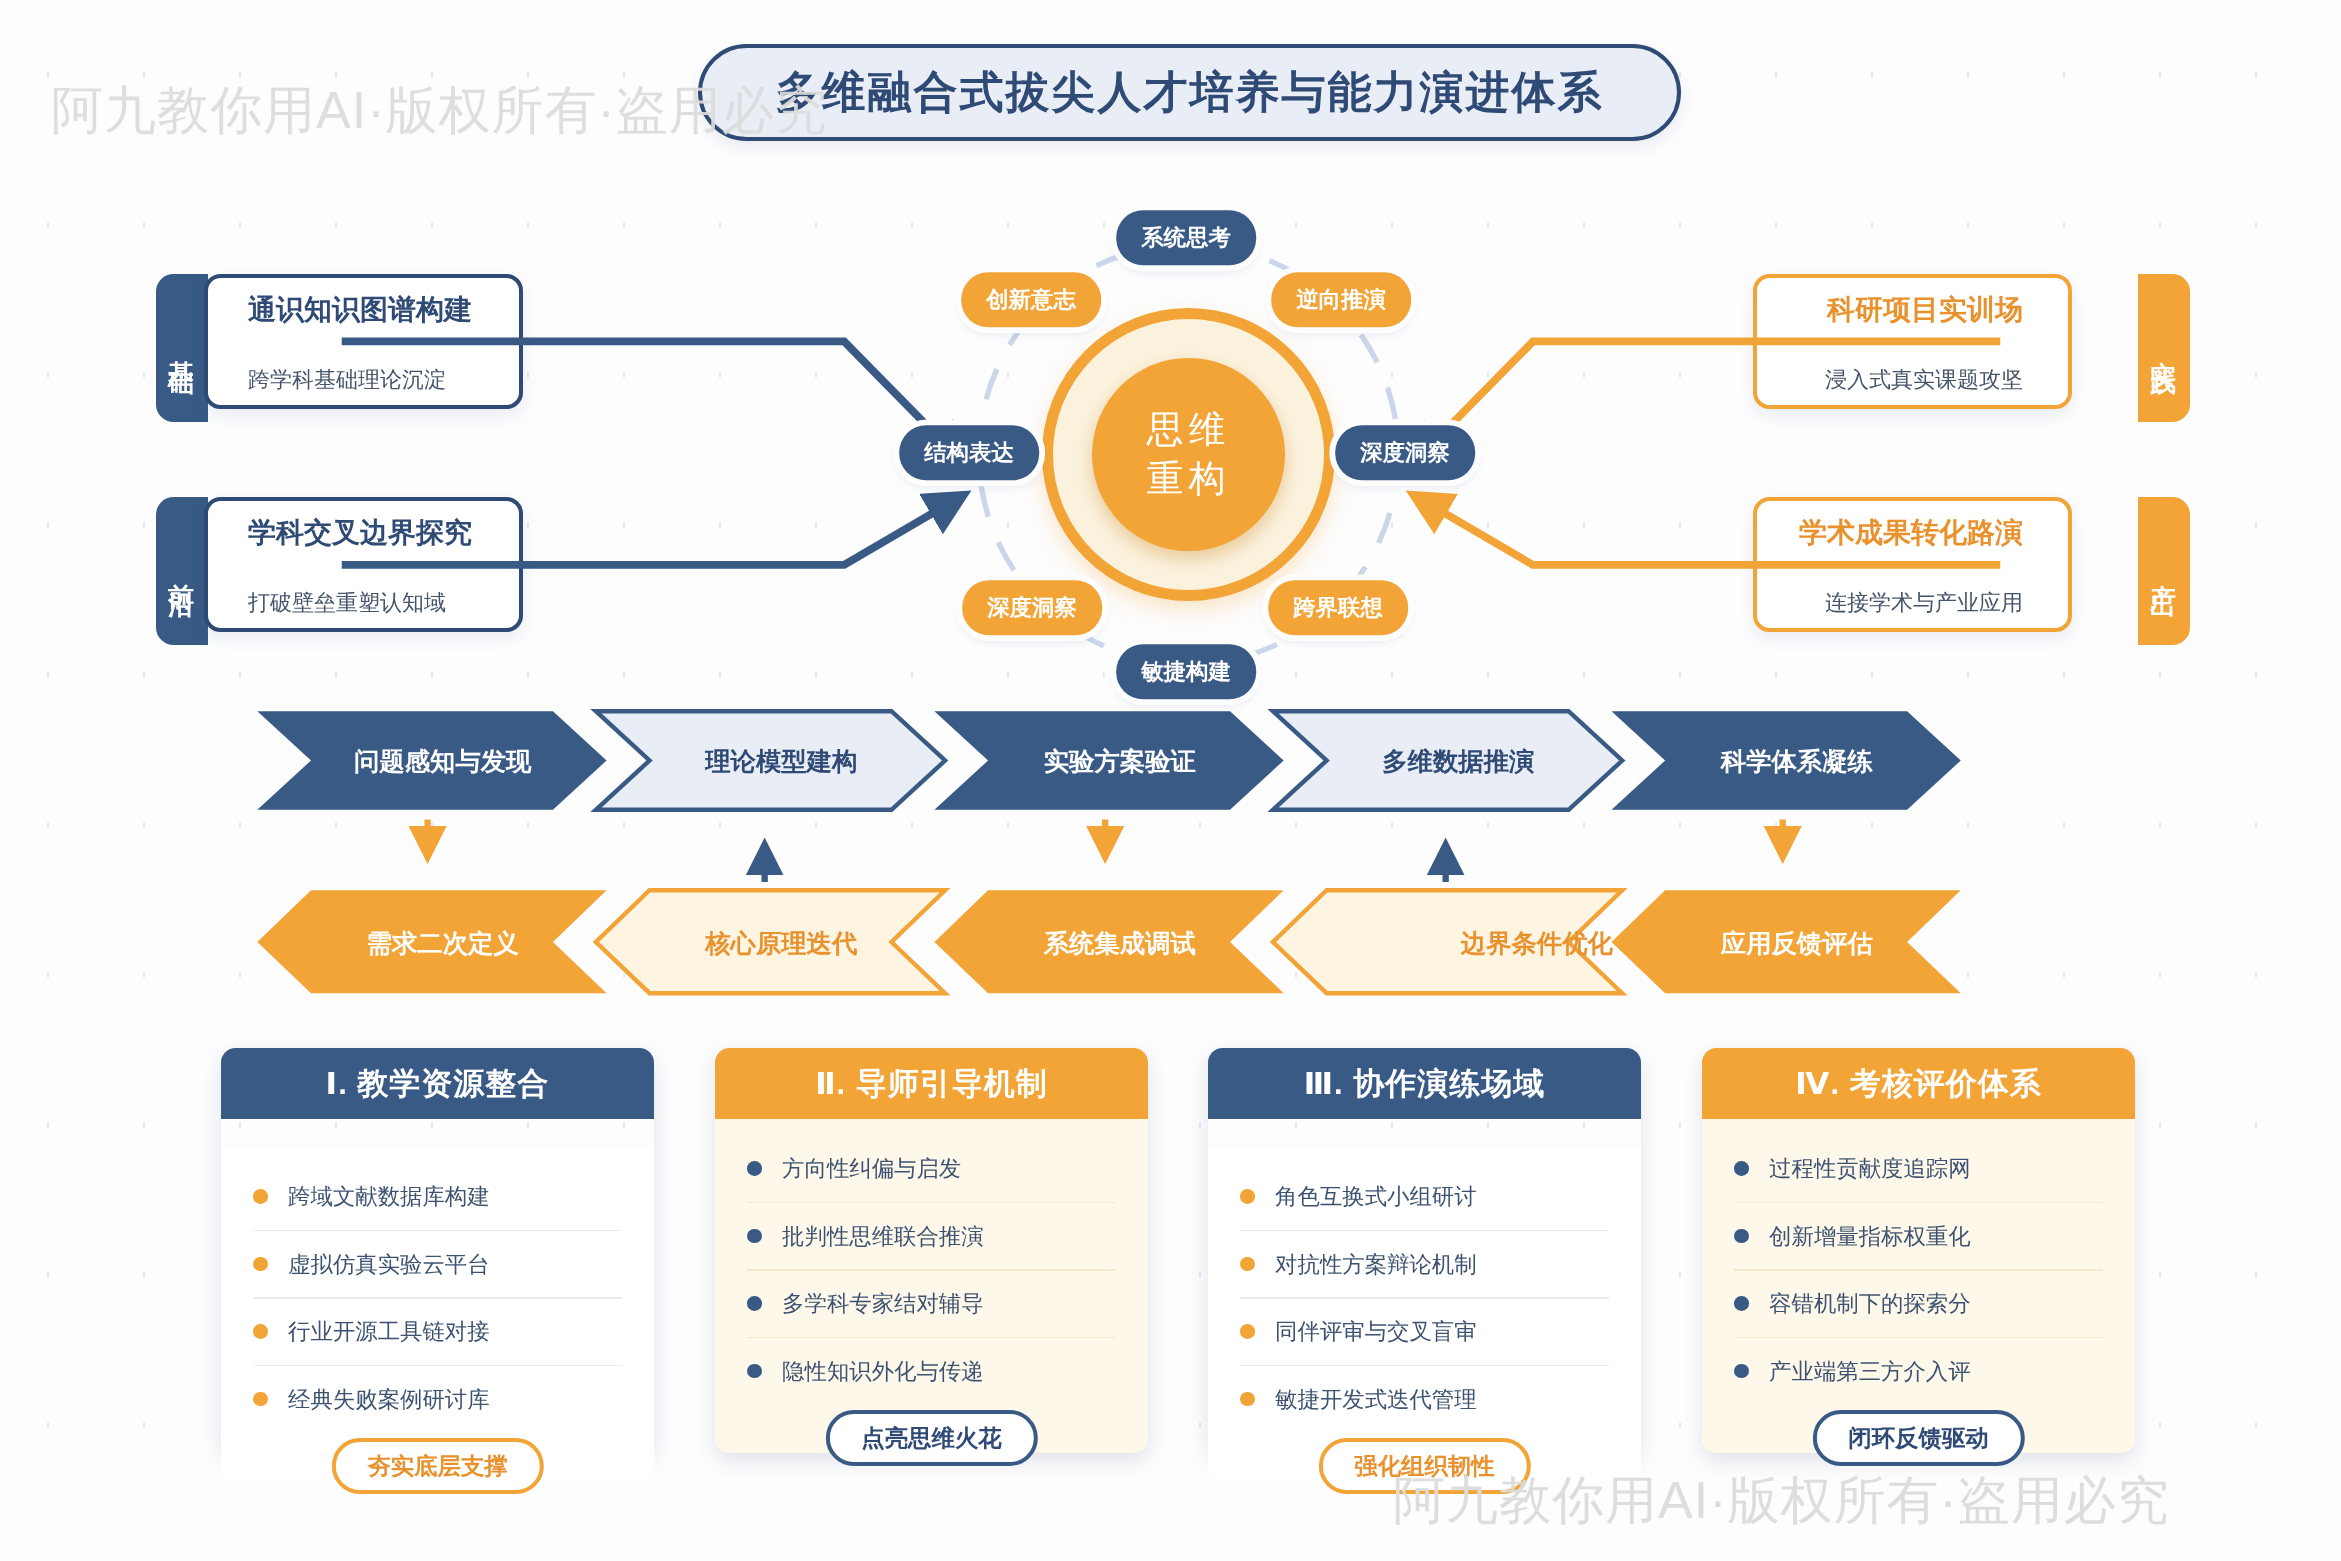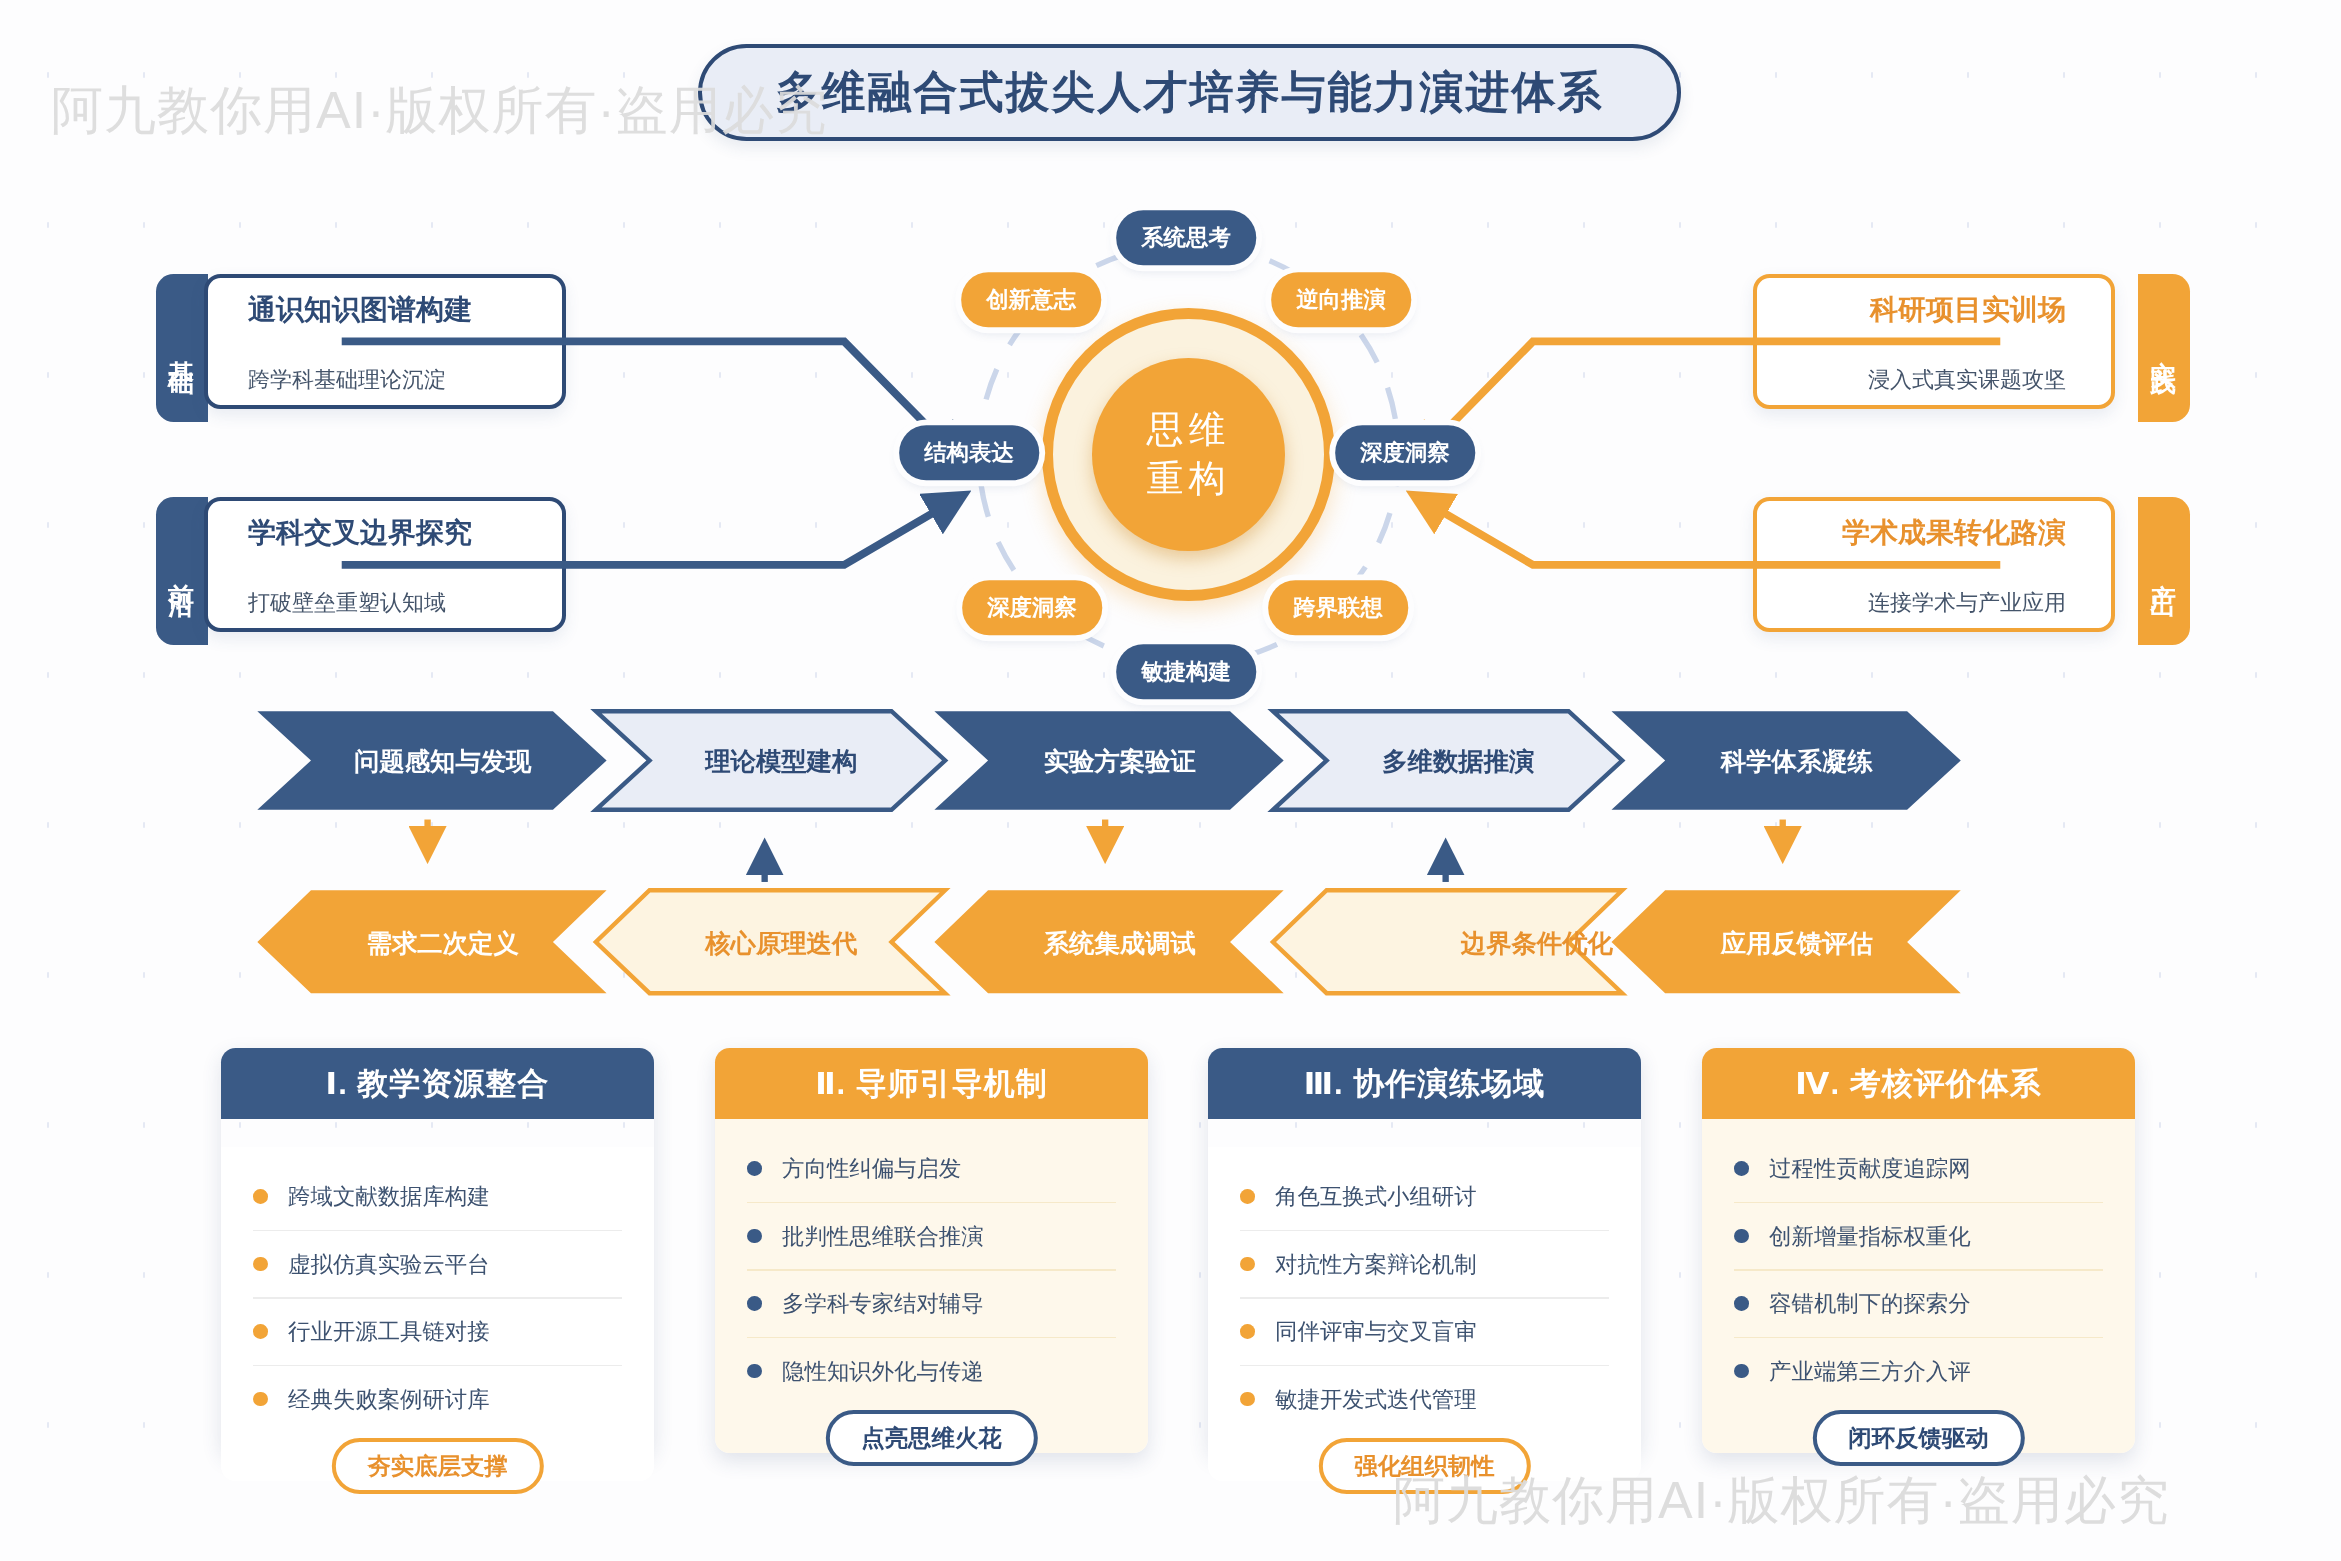--- a/index.html
+++ b/index.html
@@ -50,21 +50,21 @@
   .s6{left:1338px;top:608px;} .s7{left:1186px;top:672px;}
   
   .tab{
     position:absolute;width:52px;height:148px;display:flex;align-items:center;justify-content:center;
     writing-mode:vertical-rl;text-orientation:upright;color:#fff;font-size:26px;font-weight:700;letter-spacing:7.8px;z-index:9;
   }
   .tab-left{left:156px;border-radius:17.6px 0 0 17.6px;background:#3A5A86;}
   .tab-right{left:2138px;border-radius:0 17.6px 17.6px 0;background:#F2A437;}
   .t1,.r1{top:274px;} .t2,.r2{top:497px;}
   .sidebox{
-    position:absolute;width:362px;height:135px;background:#fff;border-radius:16.6px;box-sizing:border-box;z-index:10;
+    position:absolute;width:319px;height:135px;background:#fff;border-radius:16.6px;box-sizing:border-box;z-index:10;
     box-shadow:0 6.8px 14.6px rgba(60,90,140,.10);
   }
   .sidebox-left{left:204px;border:4.9px solid #2E4A75;padding:12.7px 19.5px 0 40px;}
   .sidebox-right{left:1753px;border:4.9px solid #F2A437;padding:12.7px 45px 0 19.5px;text-align:right;}
   .b1{top:274px;} .b2{top:497px;}
   .sb-title{font-size:28px;font-weight:700;white-space:nowrap;}
   .sidebox-left .sb-title{color:#2E4A75;}
   .sidebox-right .sb-title{color:#E8912D;}
   .sb-sub{font-size:22px;color:#44546A;margin-top:36px;white-space:nowrap;}
   

